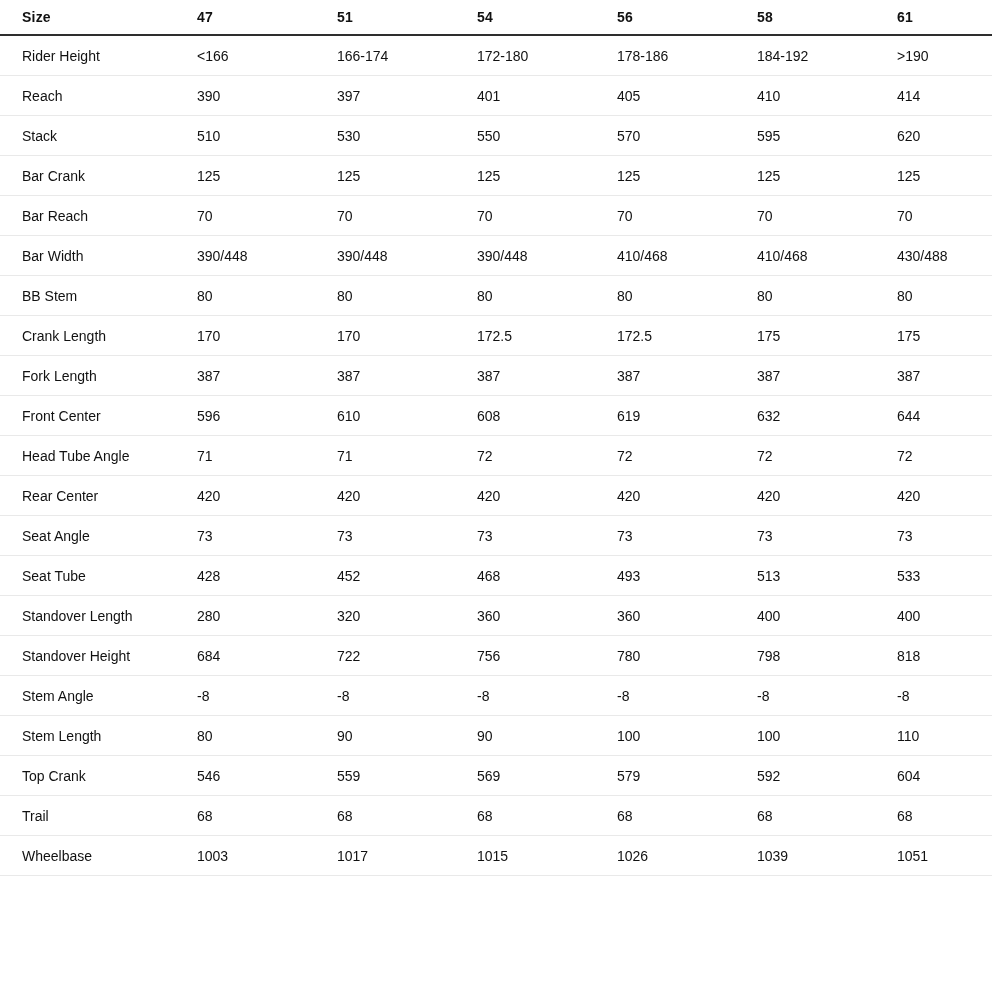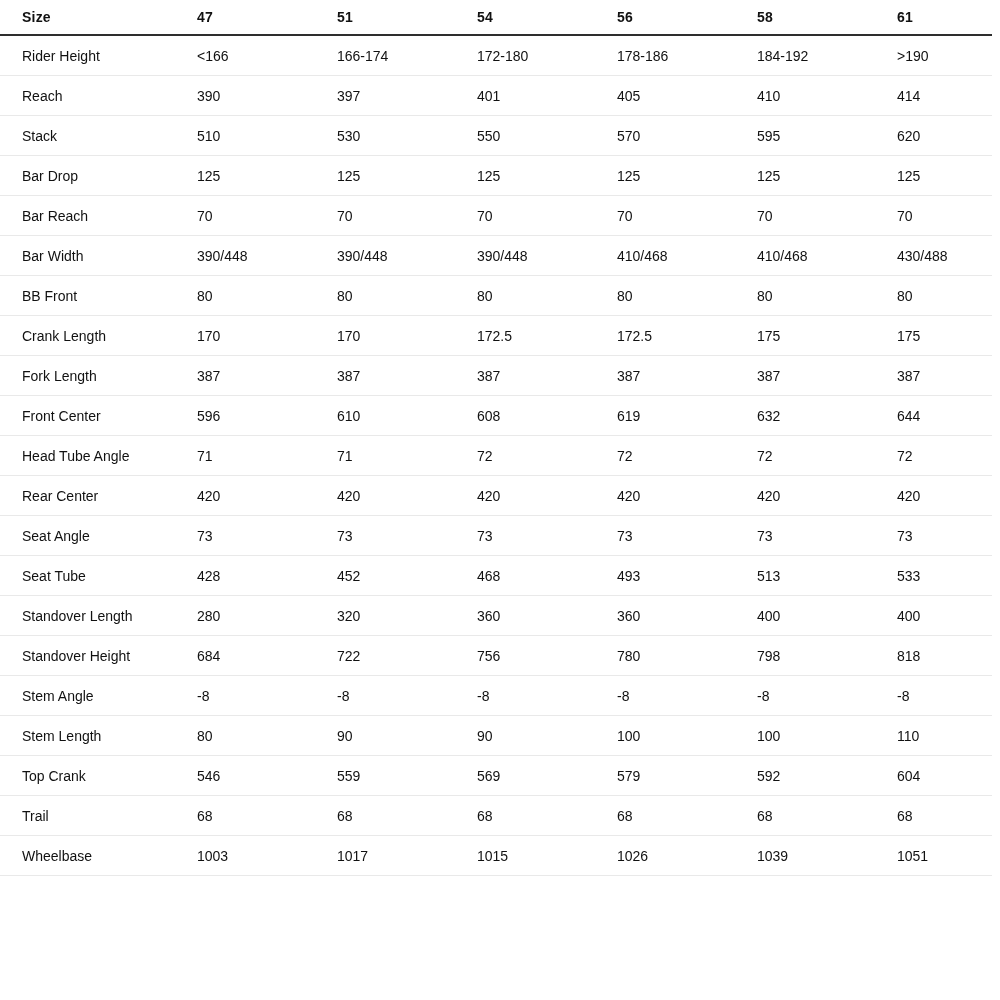--- a/index.html
+++ b/index.html
@@ -89,21 +89,21 @@
       <tr>
         <td>Stack</td>
         <td>510</td>
         <td>530</td>
         <td>550</td>
         <td>570</td>
         <td>595</td>
         <td>620</td>
       </tr>
       <tr>
-        <td>Bar Drop</td>
+        <td>Bar Crank</td>
         <td>125</td>
         <td>125</td>
         <td>125</td>
         <td>125</td>
         <td>125</td>
         <td>125</td>
       </tr>
       <tr>
         <td>Bar Reach</td>
         <td>70</td>
@@ -116,21 +116,21 @@
       <tr>
         <td>Bar Width</td>
         <td>390/448</td>
         <td>390/448</td>
         <td>390/448</td>
         <td>410/468</td>
         <td>410/468</td>
         <td>430/488</td>
       </tr>
       <tr>
-        <td>BB Front</td>
+        <td>BB Stem</td>
         <td>80</td>
         <td>80</td>
         <td>80</td>
         <td>80</td>
         <td>80</td>
         <td>80</td>
       </tr>
       <tr>
         <td>Crank Length</td>
         <td>170</td>

